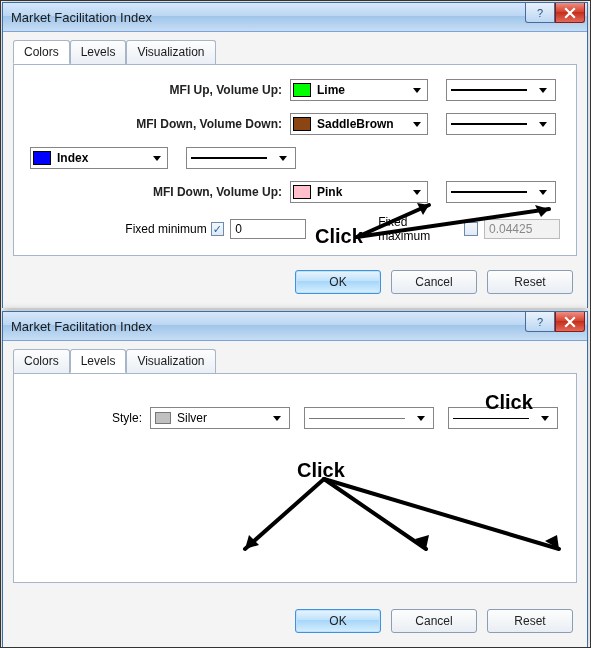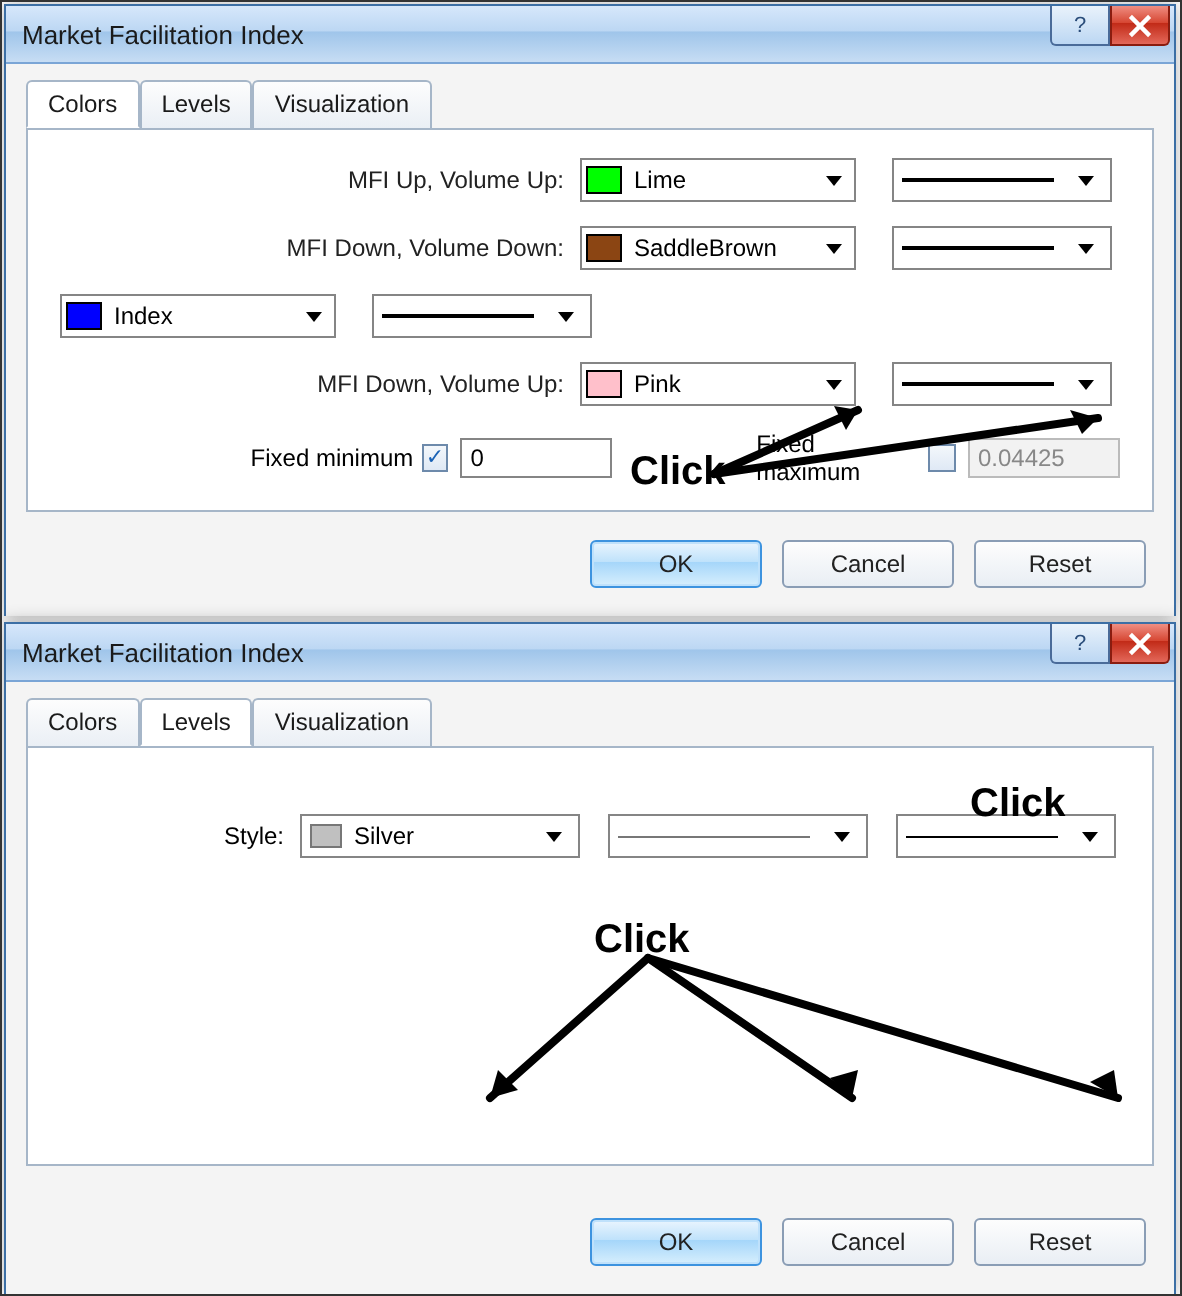--- a/index.html
+++ b/index.html
@@ -90,20 +90,21 @@
     flex: 0 0 auto;
   }
   .tabpane {
     padding: 14px 16px 12px 16px;
   }
 
   
   .crow {
     display:flex; align-items:center;
     margin-bottom: 12px;
+    font-weight: bold;
   }
   .clabel {
     width: 260px;
     text-align: right;
     padding-right: 8px;
     color:#222;
   }
   .color-combo {
     width: 138px; height:22px;
     border:1px solid #858585;

